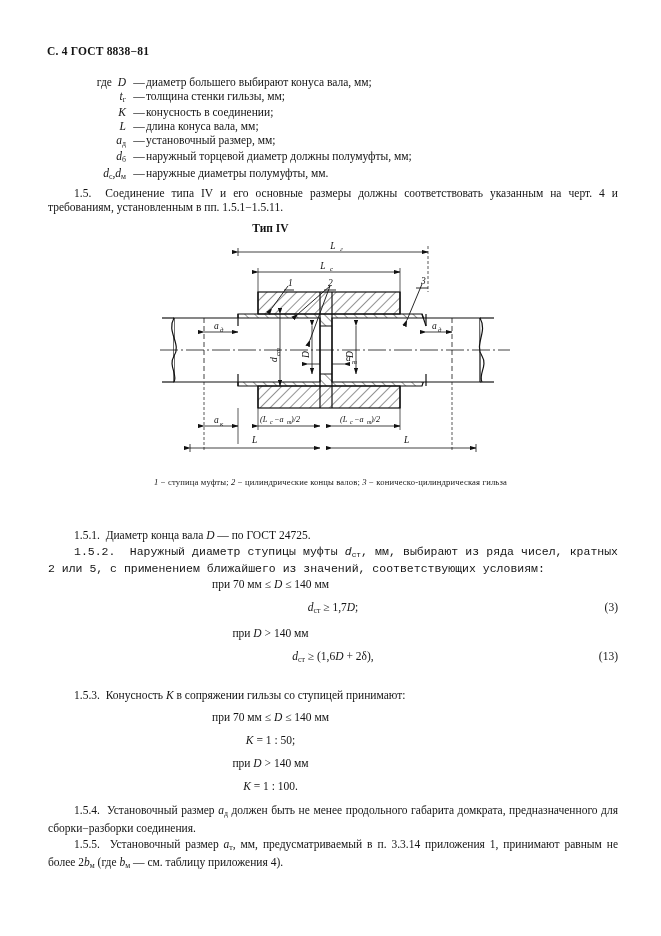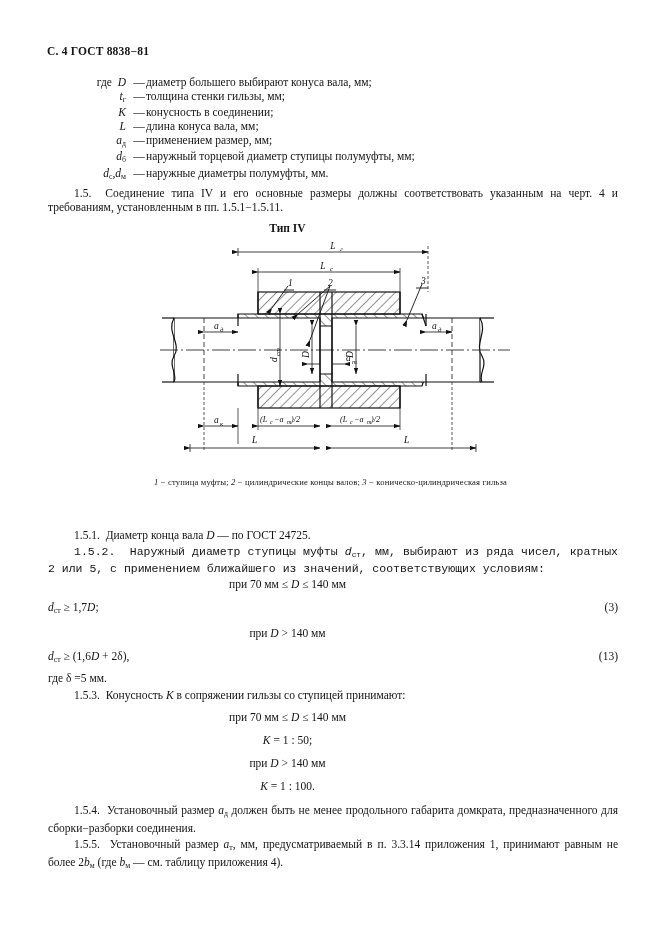--- a/index.html
+++ b/index.html
@@ -63,34 +63,34 @@
     font-size:11.5px;
     line-height:14px;
     text-align:justify;
   }
   .para .ind{display:inline-block;width:26px;}
   i.v{font-style:italic;}
 
   
   .ctr{
     position:absolute;
-    left:17px;width:541px;
+    left:0;width:541px;
     text-align:center;
     font-size:11.5px;
   }
   .ctr.bold{font-weight:bold;}
 
   
   .formula-row{
     position:absolute;
     left:48px;width:570px;
     font-size:11.5px;
   }
   .formula-row .fx{
-    display:block;
+    display:block;text-align:center;
   }
   .formula-row .fn{
     position:absolute;right:0;top:0;
   }
 
   
   .fig-caption{
     position:absolute;
     left:0;width:661px;
     text-align:center;
@@ -136,27 +136,27 @@
 
     <div class="where-row">
       <span class="wr-label"><i>L</i></span>
       <span class="wr-dash">—</span>
       <span class="wr-text">длина конуса вала, мм;</span>
     </div>
 
     <div class="where-row">
       <span class="wr-label"><i>a</i><sub>д</sub></span>
       <span class="wr-dash">—</span>
-      <span class="wr-text">применением размер, мм;</span>
+      <span class="wr-text">установочный размер, мм;</span>
     </div>
 
     <div class="where-row">
       <span class="wr-label"><i>d</i><sub>б</sub></span>
       <span class="wr-dash">—</span>
-      <span class="wr-text">наружный торцевой диаметр ступицы полумуфты, мм;</span>
+      <span class="wr-text">наружный торцевой диаметр должны полумуфты, мм;</span>
     </div>
 
     <div class="where-row">
       <span class="wr-label"><i>d</i><sub>с</sub>,<i>d</i><sub>м</sub></span>
       <span class="wr-dash">—</span>
       <span class="wr-text">наружные диаметры полумуфты, мм.</span>
     </div>
   </div>
 
   <div class="para" style="top:186px;">
@@ -344,21 +344,20 @@
     <span class="fn">(3)</span>
   </div>
 
   <div class="ctr" style="top:627px;">при <i class="v">D</i> &gt; 140 мм</div>
 
   <div class="formula-row" style="top:650px;">
     <span class="fx"><i class="v">d</i><sub>ст</sub> ≥ (1,6<i class="v">D</i> + 2δ),</span>
     <span class="fn">(13)</span>
   </div>
 
-  <div class="para" style="top:671px;">где δ =5 мм.</div>
 
   <div class="para" style="top:688px;">
     <span class="ind"></span>1.5.3.&nbsp; Конусность <i class="v">K</i> в сопряжении гильзы со ступицей принимают:
   </div>
 
   <div class="ctr" style="top:711px;">при 70 мм ≤ <i class="v">D</i> ≤ 140 мм</div>
   <div class="ctr" style="top:734px;"><i class="v">K</i> = 1 : 50;</div>
   <div class="ctr" style="top:757px;">при <i class="v">D</i> &gt; 140 мм</div>
   <div class="ctr" style="top:780px;"><i class="v">K</i> = 1 : 100.</div>
 

